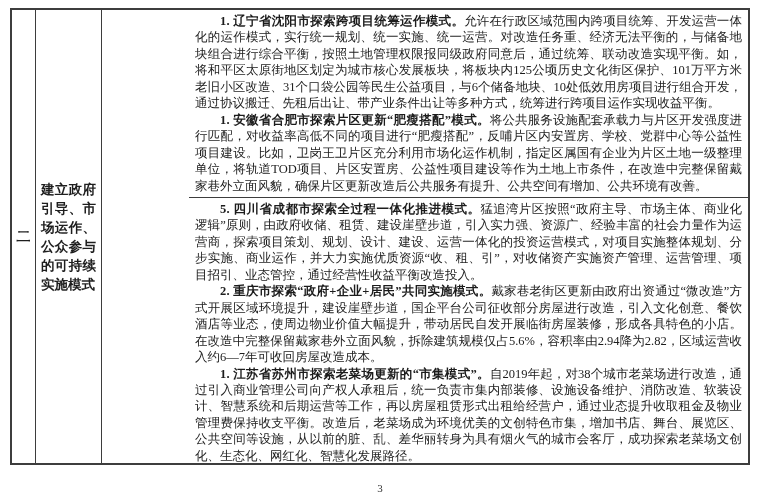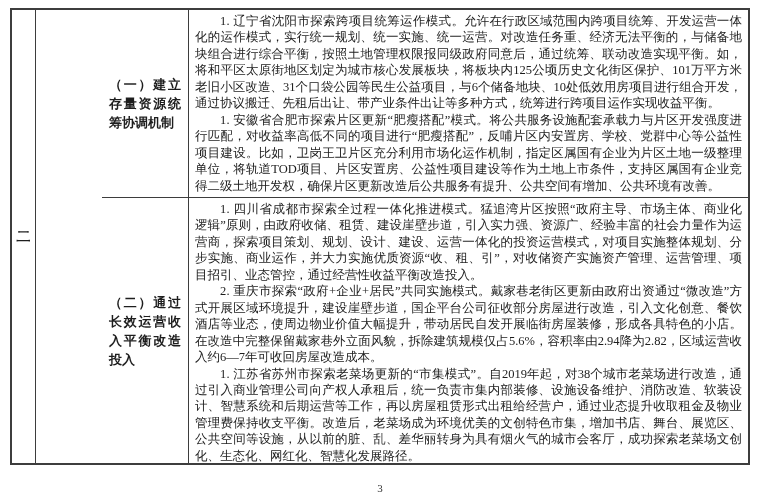--- a/index.html
+++ b/index.html
@@ -56,53 +56,50 @@
   .cases { padding: 3px 6px 0 6px; }
 
   .para {
     font-size: 12.5px;
     line-height: 16.45px;
     text-align: justify;
     text-indent: 2em;
     word-break: break-all;
     color: #1c1c1c;
   }
-  .para b { font-weight: normal; letter-spacing: 0.2px; }
+  .para b { font-weight: bold; letter-spacing: 0.2px; }
 
   .page-footer {
     position: absolute;
     left: 0; top: 482px; width: 760px;
     text-align: center;
     font-size: 11px; color: #333;
   }
 </style>
 </head>
 <body>
 
 <div class="doc-table">
 
   <div class="cell col-index">
     <span class="txt">二</span>
   </div>
 
+  <div class="cell col-category">
+    <span class="txt">建立政府引导、市场运作、公众参与的可持续实施模式</span>
+  </div>
 
-  <div class="cell mech mech-1">
-    <span class="txt">（一）建立存量资源统筹协调机制</span>
-  </div>
 
   <div class="cell cases cases-1">
     <p class="para"><b>1. 辽宁省沈阳市探索跨项目统筹运作模式。</b><span>允许在行政区域范围内跨项目统筹、开发运营一体化的运作模式，实行统一规划、统一实施、统一运营。对改造任务重、经济无法平衡的，与储备地块组合进行综合平衡，按照土地管理权限报同级政府同意后，通过统筹、联动改造实现平衡。如，将和平区太原街地区划定为城市核心发展板块，将板块内125公顷历史文化街区保护、101万平方米老旧小区改造、31个口袋公园等民生公益项目，与6个储备地块、10处低效用房项目进行组合开发，通过协议搬迁、先租后出让、带产业条件出让等多种方式，统筹进行跨项目运作实现收益平衡。</span></p>
-    <p class="para"><b>1. 安徽省合肥市探索片区更新“肥瘦搭配”模式。</b><span>将公共服务设施配套承载力与片区开发强度进行匹配，对收益率高低不同的项目进行“肥瘦搭配”，反哺片区内安置房、学校、党群中心等公益性项目建设。比如，卫岗王卫片区充分利用市场化运作机制，指定区属国有企业为片区土地一级整理单位，将轨道TOD项目、片区安置房、公益性项目建设等作为土地上市条件，支持区属国有企业竞得二级土地开发权，确保片区更新改造后公共服务有提升、公共空间有增加、公共环境有改善。</span></p>
+    <p class="para"><b>1. 安徽省合肥市探索片区更新“肥瘦搭配”模式。</b><span>将公共服务设施配套承载力与片区开发强度进行匹配，对收益率高低不同的项目进行“肥瘦搭配”，反哺片区内安置房、学校、党群中心等公益性项目建设。比如，卫岗王卫片区充分利用市场化运作机制，指定区属国有企业为片区土地一级整理单位，将轨道TOD项目、片区安置房、公益性项目建设等作为土地上市条件，在改造中完整保留戴家巷外立面风貌，确保片区更新改造后公共服务有提升、公共空间有增加、公共环境有改善。</span></p>
   </div>
 
-  <div class="cell mech mech-2">
-    <span class="txt">（二）通过长效运营收入平衡改造投入</span>
-  </div>
 
   <div class="cell cases cases-2">
-    <p class="para"><b>1. 四川省成都市探索全过程一体化推进模式。</b><span>猛追湾片区按照“政府主导、市场主体、商业化逻辑”原则，由政府收储、租赁、建设崖壁步道，引入实力强、资源广、经验丰富的社会力量作为运营商，探索项目策划、规划、设计、建设、运营一体化的投资运营模式，对项目实施整体规划、分步实施、商业运作，并大力实施优质资源“收、租、引”，对收储资产实施资产管理、运营管理、项目招引、业态管控，通过经营性收益平衡改造投入。</span></p>
+    <p class="para"><b>5. 四川省成都市探索全过程一体化推进模式。</b><span>猛追湾片区按照“政府主导、市场主体、商业化逻辑”原则，由政府收储、租赁、建设崖壁步道，引入实力强、资源广、经验丰富的社会力量作为运营商，探索项目策划、规划、设计、建设、运营一体化的投资运营模式，对项目实施整体规划、分步实施、商业运作，并大力实施优质资源“收、租、引”，对收储资产实施资产管理、运营管理、项目招引、业态管控，通过经营性收益平衡改造投入。</span></p>
     <p class="para"><b>2. 重庆市探索“政府+企业+居民”共同实施模式。</b><span>戴家巷老街区更新由政府出资通过“微改造”方式开展区域环境提升，建设崖壁步道，国企平台公司征收部分房屋进行改造，引入文化创意、餐饮酒店等业态，使周边物业价值大幅提升，带动居民自发开展临街房屋装修，形成各具特色的小店。在改造中完整保留戴家巷外立面风貌，拆除建筑规模仅占5.6%，容积率由2.94降为2.82，区域运营收入约6—7年可收回房屋改造成本。</span></p>
     <p class="para"><b>1. 江苏省苏州市探索老菜场更新的“市集模式”。</b><span>自2019年起，对38个城市老菜场进行改造，通过引入商业管理公司向产权人承租后，统一负责市集内部装修、设施设备维护、消防改造、软装设计、智慧系统和后期运营等工作，再以房屋租赁形式出租给经营户，通过业态提升收取租金及物业管理费保持收支平衡。改造后，老菜场成为环境优美的文创特色市集，增加书店、舞台、展览区、公共空间等设施，从以前的脏、乱、差华丽转身为具有烟火气的城市会客厅，成功探索老菜场文创化、生态化、网红化、智慧化发展路径。</span></p>
   </div>
 
 </div>
 
 <div class="page-footer">3</div>
 
 </body></html>

